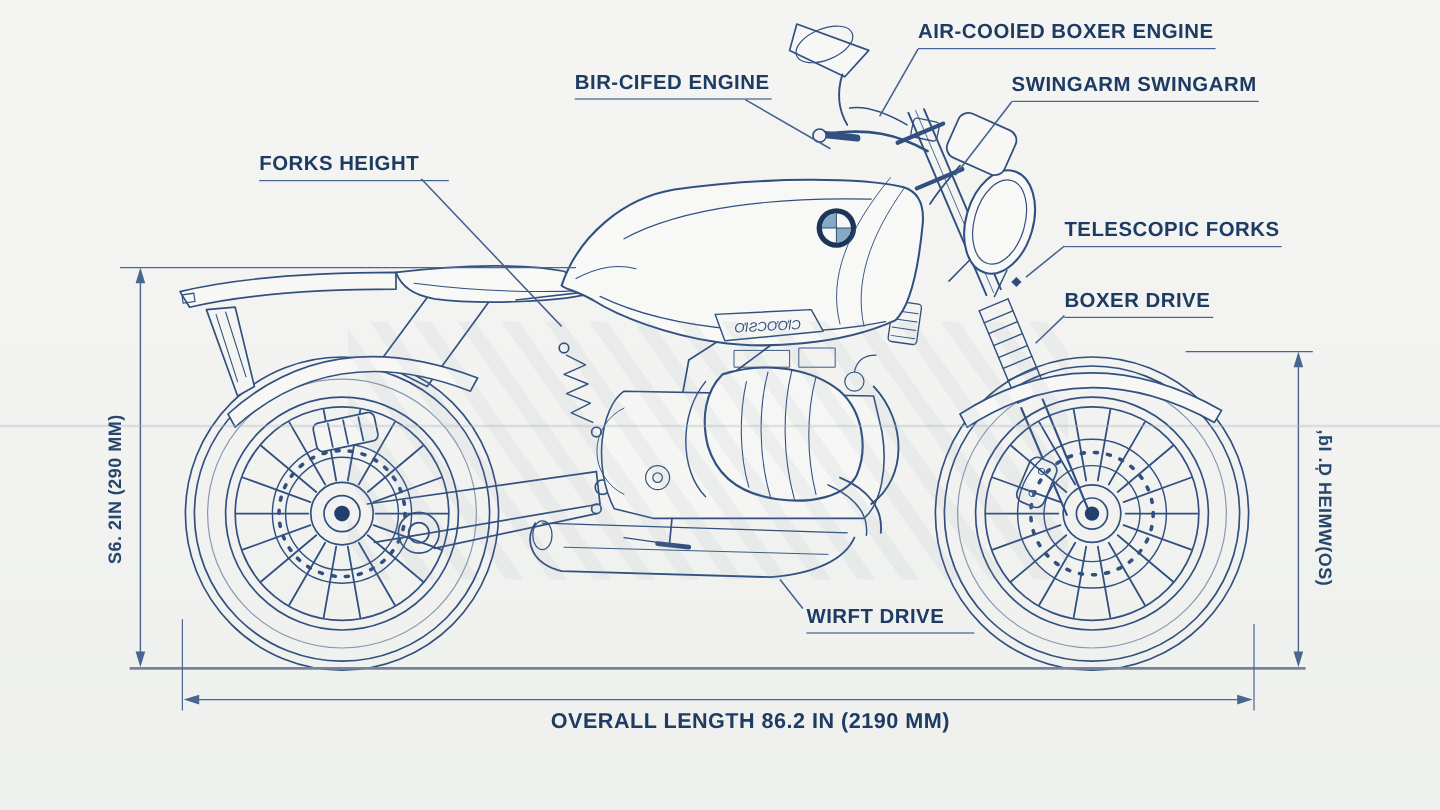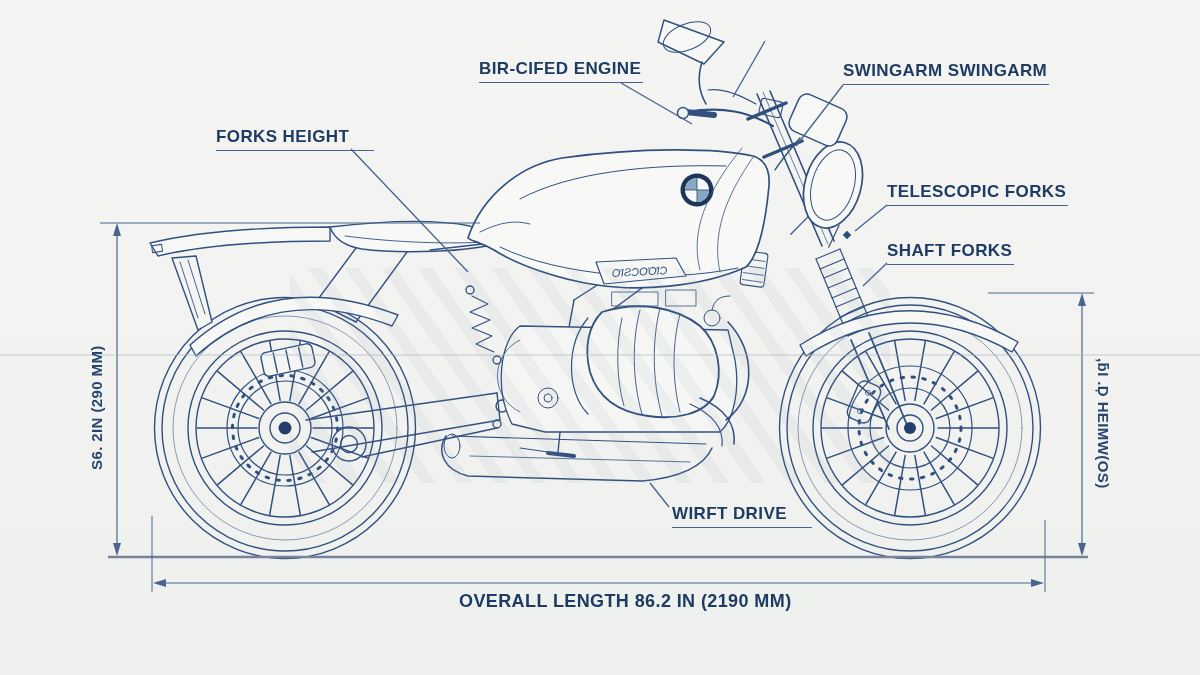--- a/index.html
+++ b/index.html
@@ -309,24 +309,25 @@
       <line x1="887" y1="205" x2="855" y2="231"></line>
       <rect x="844" y="232" width="6" height="6" transform="rotate(45 847 235)" fill="#2e4d7d" stroke="none"></rect>
       <line x1="887" y1="263" x2="863" y2="286"></line>
       <polyline points="650,483 669,507"></polyline>
     </g>
   </svg>
 
   <div class="watermark"></div>
   <div class="crease"></div>
 
+  <div class="callout" style="left:765px;top:17px;">AIR-COOlED BOXER ENGINE</div>
   <div class="callout" style="left:479px;top:59px;">BIR-CIFED ENGINE</div>
   <div class="callout" style="left:843px;top:61px;">SWINGARM SWINGARM</div>
   <div class="callout pad25" style="left:216px;top:127px;">FORKS HEIGHT</div>
   <div class="callout" style="left:887px;top:182px;">TELESCOPIC FORKS</div>
-  <div class="callout" style="left:887px;top:241px;">SHAFT FORKS</div>
+  <div class="callout" style="left:887px;top:241px;">BOXER DRIVE</div>
   <div class="callout pad25" style="left:672px;top:504px;">WIRFT DRIVE</div>
 
   <div class="dimlabel" style="left:459px;top:591px;">OVERALL LENGTH 86.2 IN (2190 MM)</div>
   <div class="vlabel" style="left:88px;top:470px;transform:rotate(-90deg);">S6. 2IN (290 MM)</div>
   <div class="vlabel" style="left:1112px;top:358px;transform:rotate(90deg);">,ƃI .Ḑ HEIMW(OS)</div>
 
 </div>
 
 </body></html>

